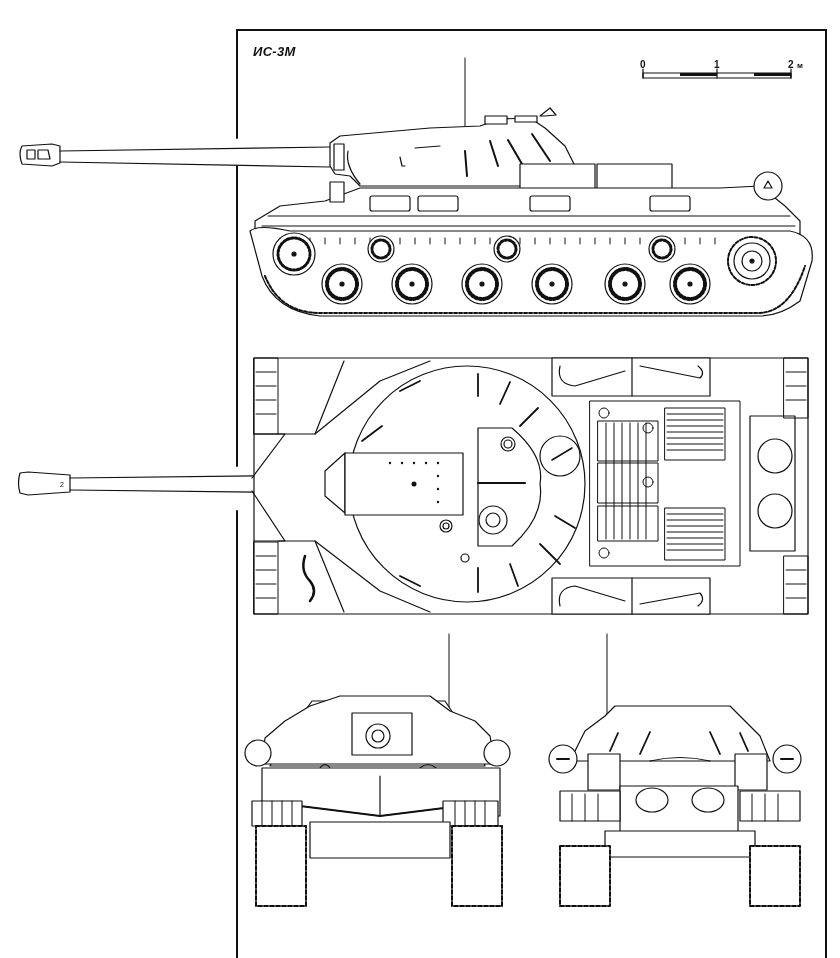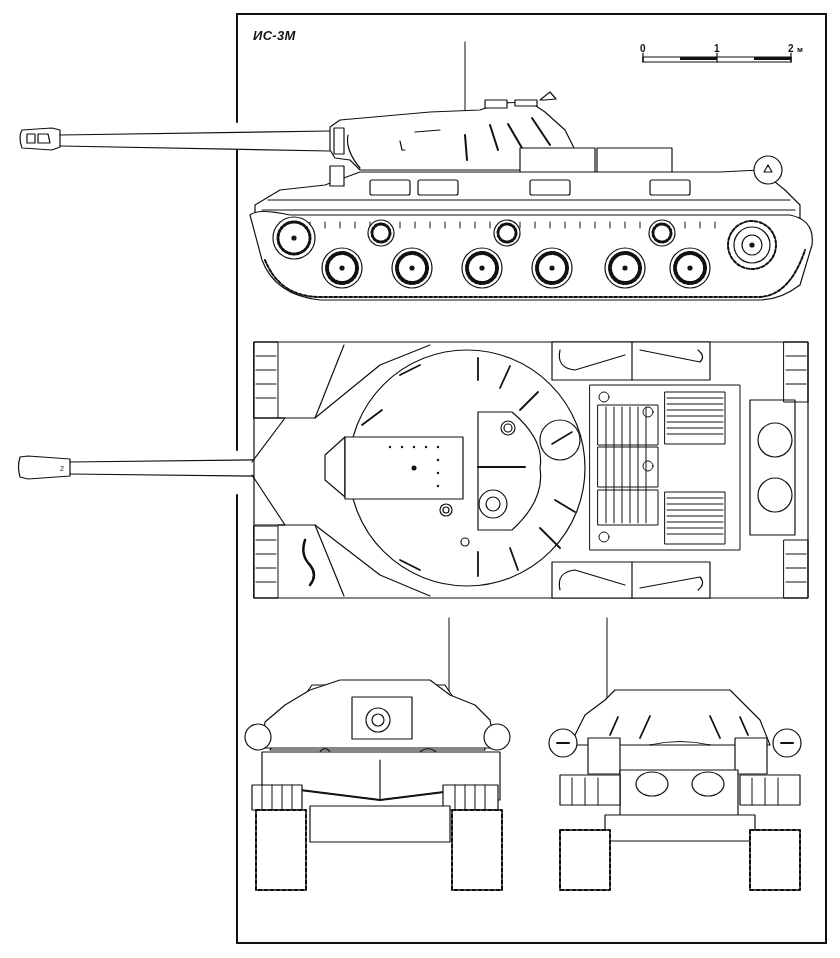--- a/index.html
+++ b/index.html
@@ -1,18 +1,18 @@
 <!DOCTYPE html>
 <html><head>
 <meta charset="utf-8">
 <style>
   html, body { margin: 0; padding: 0; background: #ffffff; }
   body { width: 840px; height: 958px; position: relative; overflow: hidden;
          font-family: "Liberation Sans", sans-serif; }
-  .sheet { position: absolute; left: 0; top: 0; width: 840px; height: 760px; }
+  .sheet { position: absolute; left: 0; top: 16px; width: 840px; height: 760px; }
   .title { position: absolute; left: 253px; top: 28px; font-size: 13px; font-weight: bold;
            font-style: italic; color: #111; letter-spacing: 0.3px; }
   .scale-label { position: absolute; top: 43px; font-size: 10px; font-weight: bold; color: #111; }
   .scale-unit { font-size: 8px; font-weight: bold; }
   svg { position: absolute; left: 0; top: 0; }
 </style>
 </head>
 <body>
 
 <div class="sheet">

